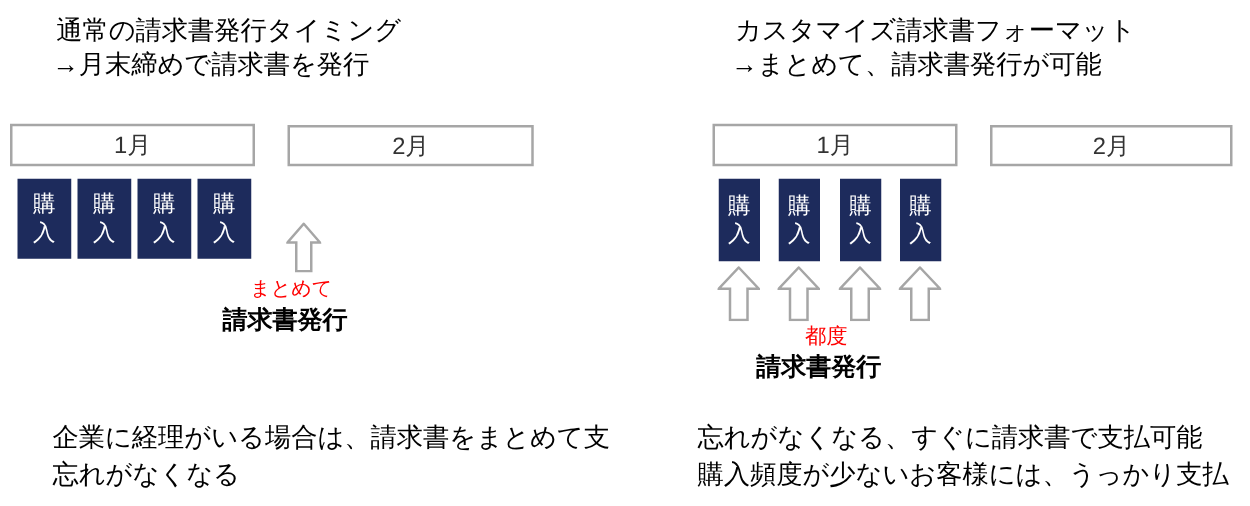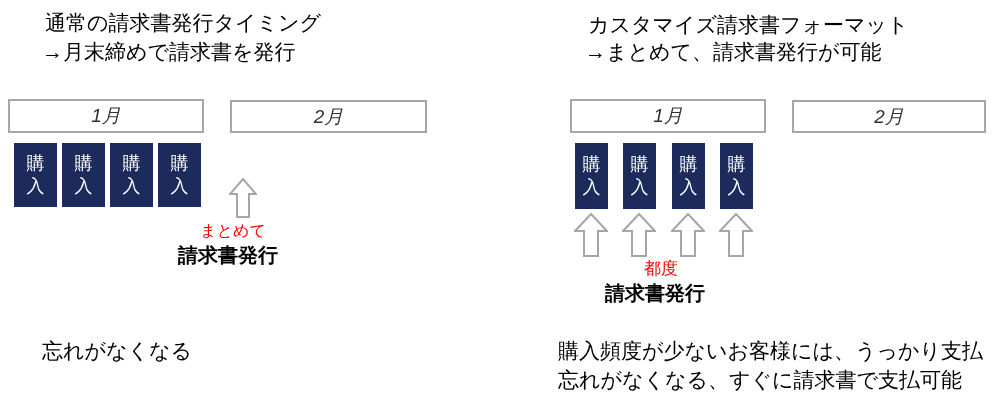--- a/index.html
+++ b/index.html
@@ -5,41 +5,41 @@
   html,body{margin:0;padding:0;background:#ffffff;}
   #canvas{
     position:relative;width:1000px;height:405px;background:#ffffff;overflow:hidden;
     font-family:"Liberation Sans",sans-serif;color:#000;
   }
   .abs{position:absolute;}
   .title-line{font-size:21px;line-height:27px;color:#000;white-space:nowrap;}
   .month-box{
     box-sizing:border-box;border:2px solid #a6a6a6;background:#fff;
     display:flex;align-items:center;justify-content:center;
-    font-size:19px;color:#333;font-style:italic;
+    font-size:19px;color:#333;
   }
   .purchase-box{
     background:#1d2b5c;color:#fff;font-weight:normal;font-size:18px;
     display:flex;align-items:center;justify-content:center;text-align:center;
   }
   .purchase-box .stack{
     width:1.05em;word-break:break-all;line-height:23px;display:block;
   }
   .label-red{color:#ff0000;font-weight:normal;font-size:16px;text-align:center;white-space:nowrap;}
   .label-black{color:#000;font-weight:bold;font-size:20px;text-align:left;white-space:nowrap;}
   .desc{font-size:21px;line-height:29px;color:#000;white-space:nowrap;}
   svg.arrow{display:block;}
 </style>
 </head>
 <body>
 
 <div id="canvas">
 
   <div class="abs" style="left:0;top:0;width:500px;height:405px;">
-    <div class="abs title-line" style="left:45px;top:11px;font-family:Liberation Mono, monospace;">通常の請求書発行タイミング</div>
+    <div class="abs title-line" style="left:45px;top:11px;">通常の請求書発行タイミング</div>
     <div class="abs title-line" style="left:42px;top:38px;">→月末締めで請求書を発行</div>
 
     <div class="abs month-box" style="left:8px;top:99px;width:196px;height:34px;">
       <span>1月</span>
     </div>
     <div class="abs month-box" style="left:230px;top:100px;width:197px;height:33px;">
       <span>2月</span>
     </div>
 
     <div class="abs purchase-box" style="left:14px;top:143px;width:43px;height:64px;">
@@ -58,20 +58,21 @@
     <div class="abs" style="left:229px;top:178px;">
       <svg class="arrow" width="28" height="40" viewBox="0 0 28 40">
         <polygon points="14,1 27,16 20,16 20,39 8,39 8,16 1,16" fill="#ffffff" stroke="#a6a6a6" stroke-width="2"></polygon>
       </svg>
     </div>
 
     <div class="abs label-red" style="left:178px;top:221px;width:110px;">まとめて</div>
     <div class="abs label-black" style="left:178px;top:242px;width:120px;">請求書発行</div>
 
     <div class="abs desc" style="left:42px;top:336px;">
+      <div>企業に経理がいる場合は、請求書をまとめて支</div>
       <div>忘れがなくなる</div>
     </div>
   </div>
 
   <div class="abs" style="left:500px;top:0;width:500px;height:357px;">
     <div class="abs title-line" style="left:88px;top:11px;">カスタマイズ請求書フォーマット</div>
     <div class="abs title-line" style="left:85px;top:38px;">→まとめて、請求書発行が可能</div>
 
     <div class="abs month-box" style="left:70px;top:99px;width:196px;height:34px;">
       <span>1月</span>
@@ -111,18 +112,18 @@
     <div class="abs" style="left:219px;top:213px;">
       <svg class="arrow" width="34" height="44" viewBox="0 0 34 44">
         <polygon points="17,1 33,18 24,18 24,43 10,43 10,18 1,18" fill="#ffffff" stroke="#a6a6a6" stroke-width="2"></polygon>
       </svg>
     </div>
 
     <div class="abs label-red" style="left:111px;top:257px;width:100px;font-size:17px;">都度</div>
     <div class="abs label-black" style="left:105px;top:280px;width:112px;">請求書発行</div>
 
     <div class="abs desc" style="left:58px;top:336px;">
+      <div>忘れがなくなる、すぐに請求書で支払可能</div>
       <div>購入頻度が少ないお客様には、うっかり支払</div>
-      <div>忘れがなくなる、すぐに請求書で支払可能</div>
     </div>
   </div>
 
 </div>
 
 </body></html>

